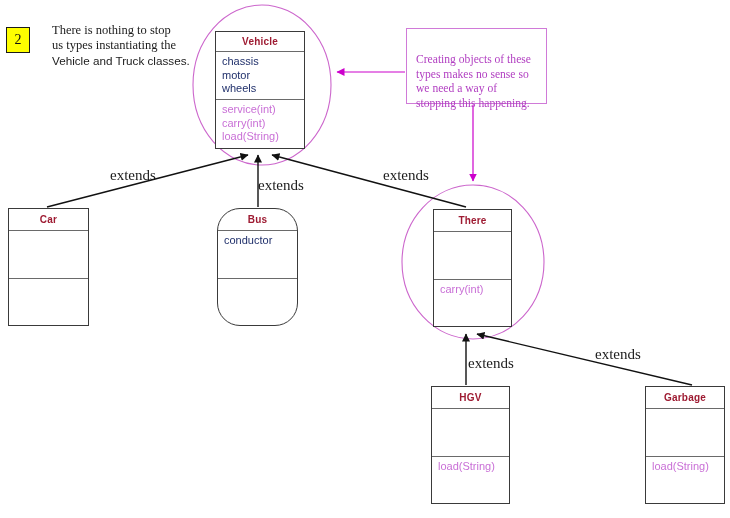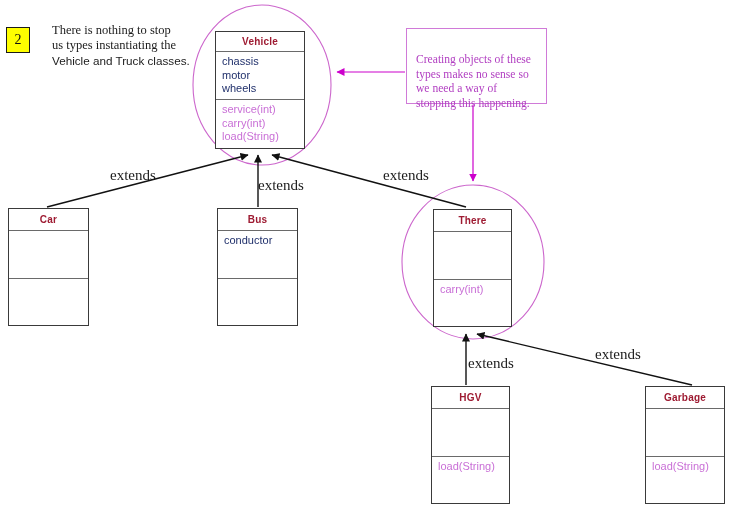--- a/index.html
+++ b/index.html
@@ -103,21 +103,21 @@
 
   
   #class-vehicle  { left: 215px; top: 31px;  width: 90px;  height: 118px; }
   #class-vehicle  .uml-title { height: 20px; }
   #class-vehicle  .uml-attrs { height: 48px; }
 
   #class-car      { left: 8px;   top: 208px; width: 81px;  height: 118px; }
   #class-car      .uml-title { height: 22px; }
   #class-car      .uml-attrs { height: 48px; }
 
-  #class-bus      { left: 217px; top: 208px; width: 81px;  height: 118px; }
+  #class-bus      { left: 217px; top: 208px; width: 81px;  height: 118px; border-radius: 23px; }
   #class-bus      .uml-title { height: 22px; }
   #class-bus      .uml-attrs { height: 48px; }
 
   #class-truck    { left: 433px; top: 209px; width: 79px;  height: 118px; }
   #class-truck    .uml-title { height: 22px; }
   #class-truck    .uml-attrs { height: 48px; }
 
   #class-hgv      { left: 431px; top: 386px; width: 79px;  height: 118px; }
   #class-hgv      .uml-title { height: 22px; }
   #class-hgv      .uml-attrs { height: 48px; }

